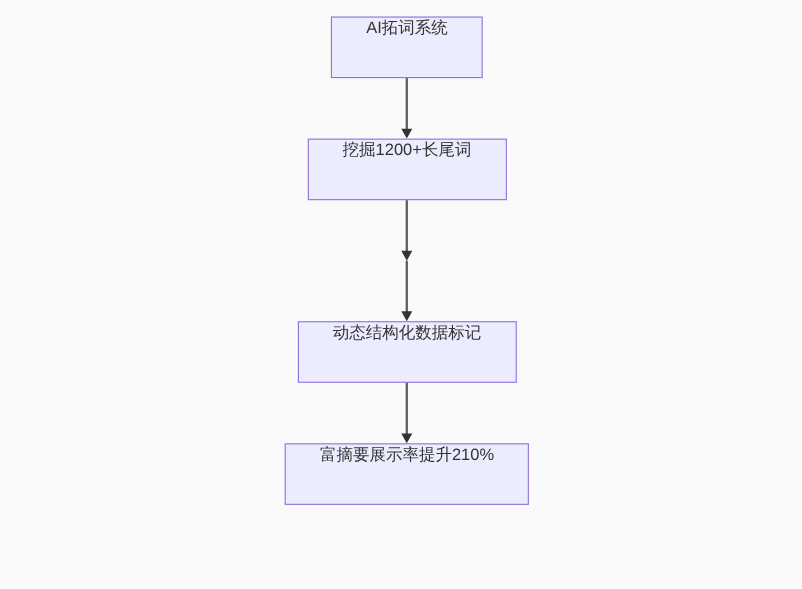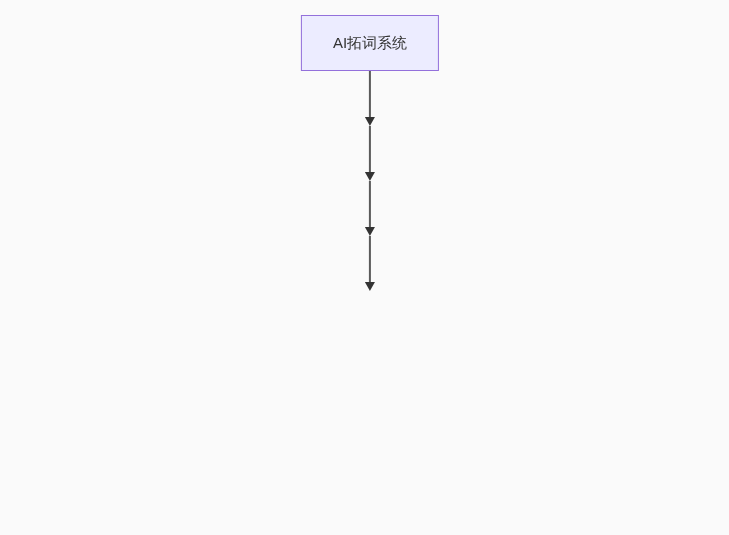--- a/index.html
+++ b/index.html
@@ -26,21 +26,21 @@
     align-items: center;
   }
   .flow-node {
     background: var(--node-fill, #ECECFF);
     border: 1px solid var(--node-border, #9370DB);
     color: var(--text-color, #333333);
     font-size: 15px;
     height: 56px;
     padding: 0 31px;
     display: flex;
-    align-items: center;
+    align-items: flex-start;
     justify-content: center;
     white-space: nowrap;
     flex: none;
   }
   .flow-arrow {
     display: flex;
     flex-direction: column;
     align-items: center;
     height: 55px;
     flex: none;
@@ -67,33 +67,42 @@
 
     <div class="flow-node">
       <span>AI拓词系统</span>
     </div>
 
     <div class="flow-arrow">
       <div class="shaft"></div>
       <div class="head"></div>
     </div>
 
+    <div class="flow-node">
+      <span>挖掘1200+长尾词</span>
+    </div>
 
     <div class="flow-arrow">
       <div class="shaft"></div>
       <div class="head"></div>
     </div>
 
 
     <div class="flow-arrow">
       <div class="shaft"></div>
       <div class="head"></div>
     </div>
 
+    <div class="flow-node">
+      <span>动态结构化数据标记</span>
+    </div>
 
     <div class="flow-arrow">
       <div class="shaft"></div>
       <div class="head"></div>
     </div>
 
+    <div class="flow-node">
+      <span>富摘要展示率提升210%</span>
+    </div>
 
   </div>
 </div>
 
 </body></html>

